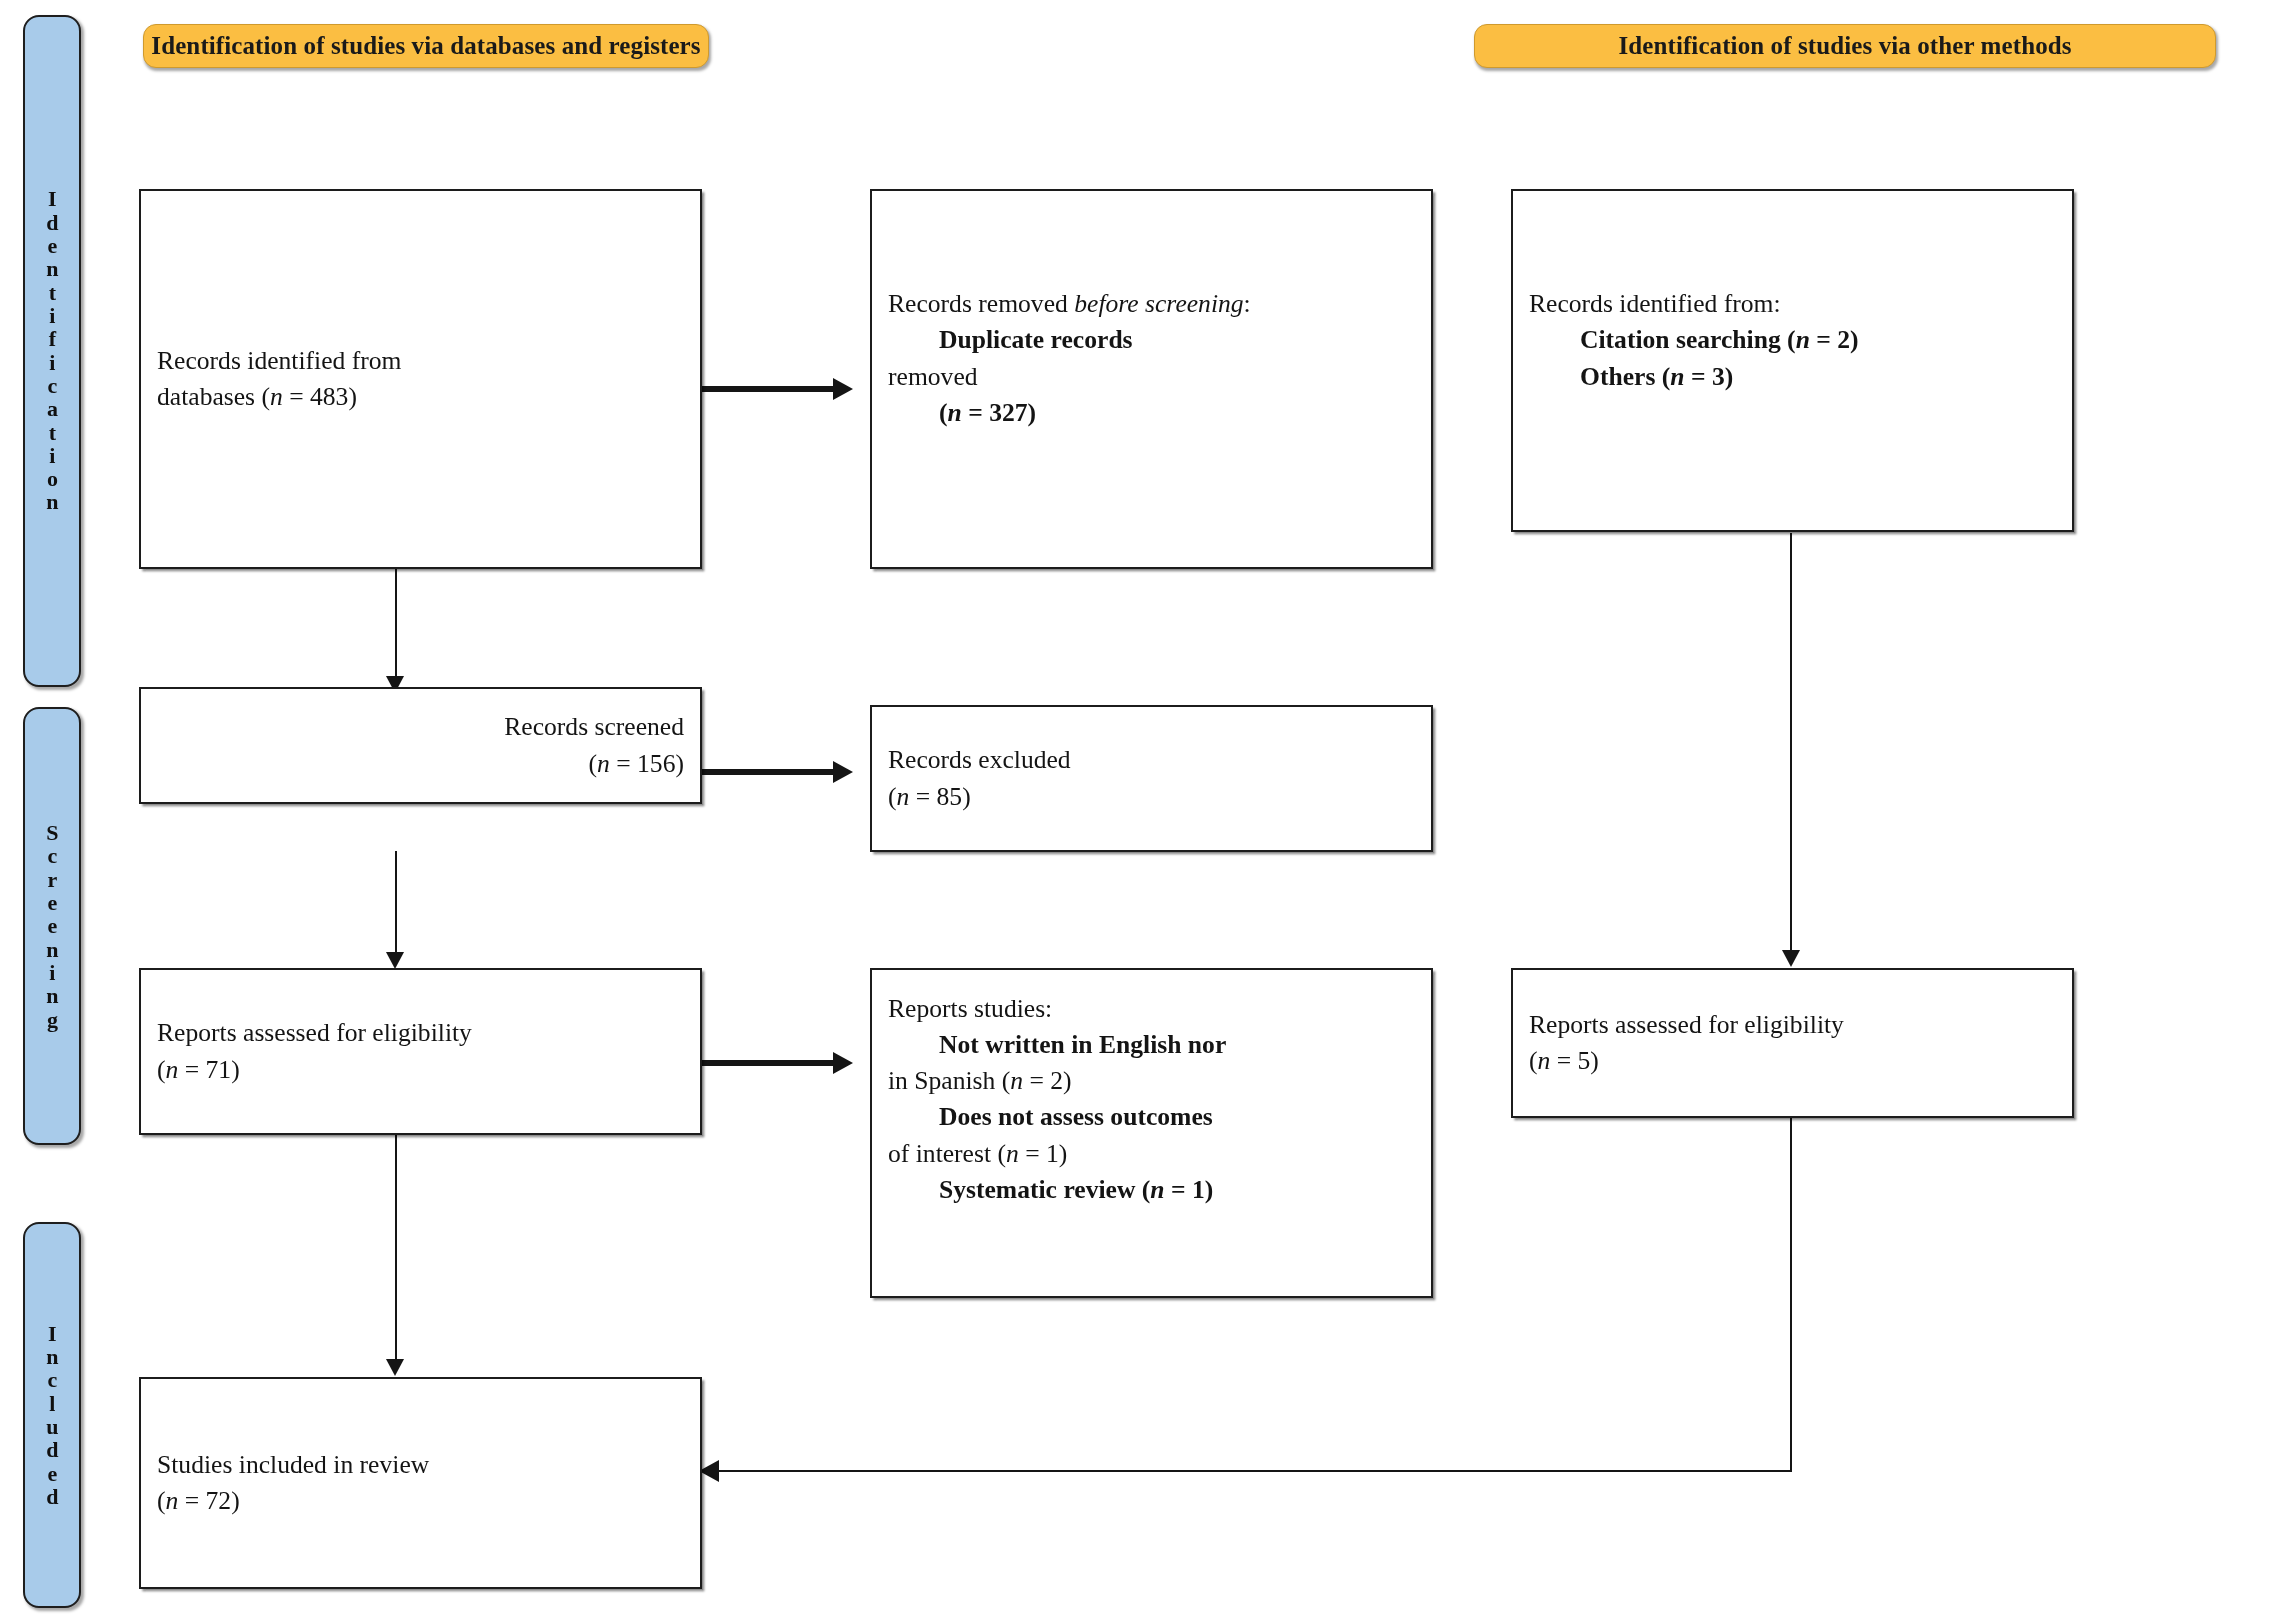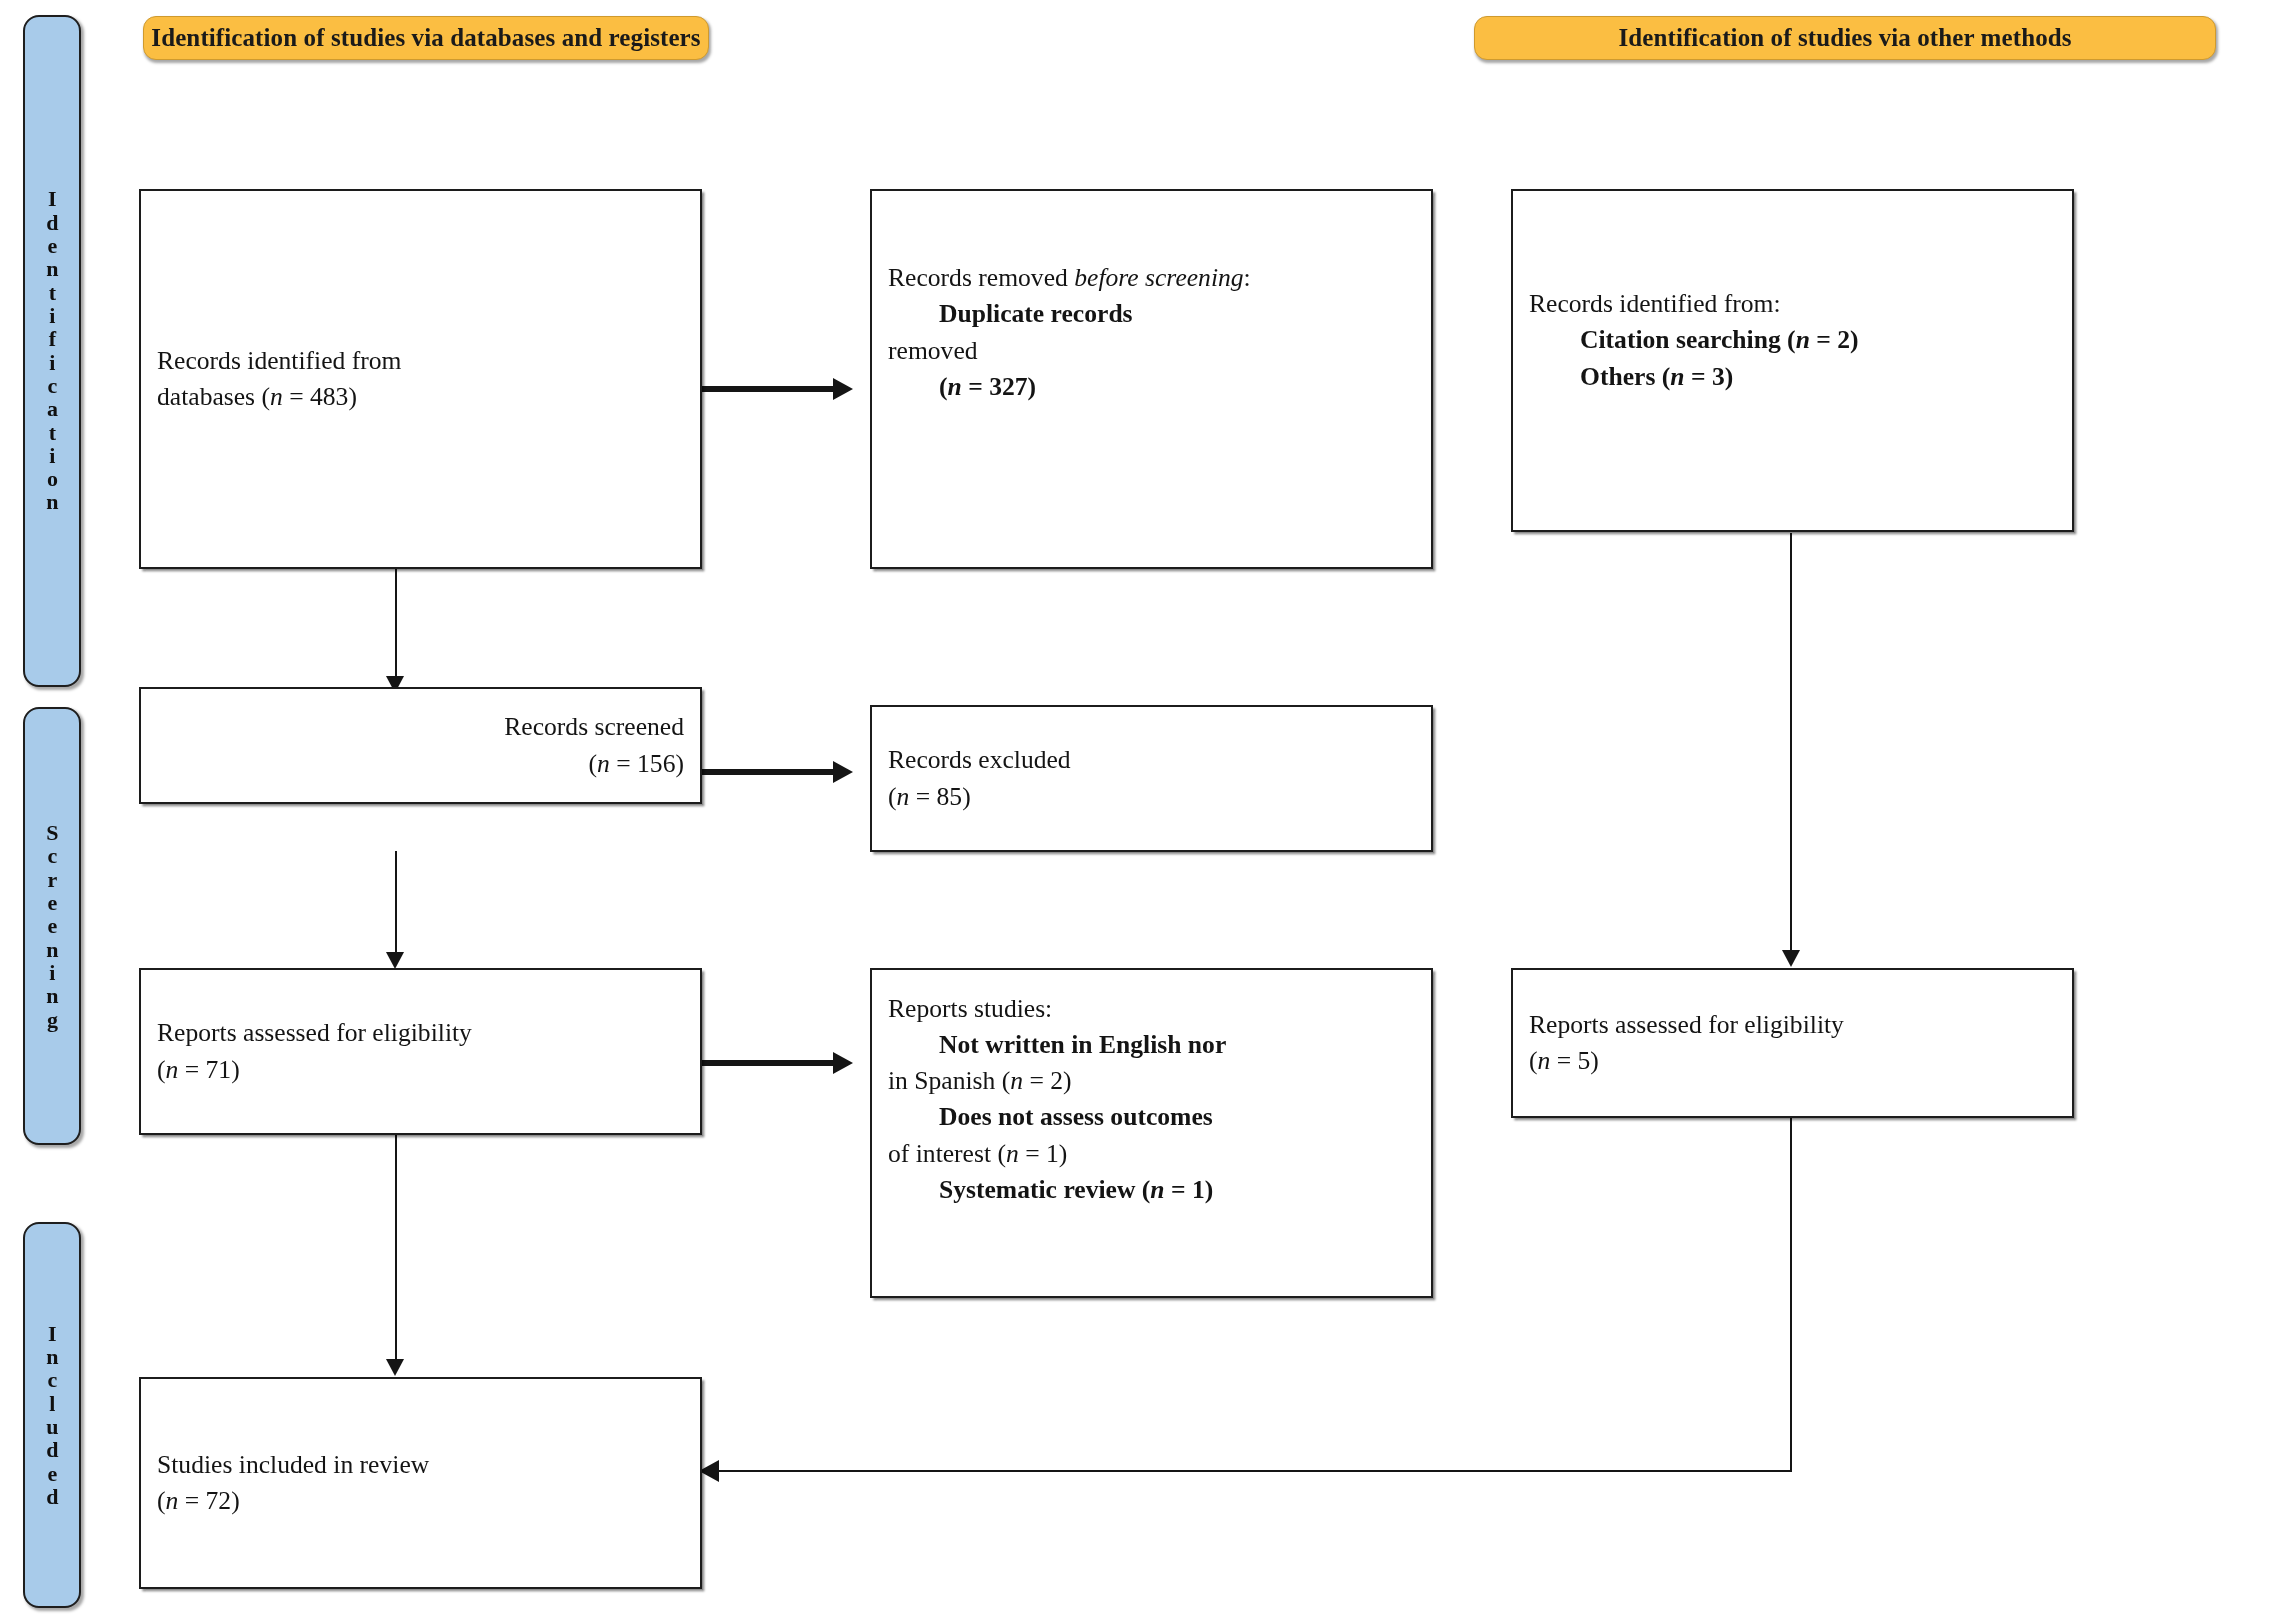--- a/index.html
+++ b/index.html
@@ -27,20 +27,21 @@
     border-radius: 13px;
     box-shadow: 1.5px 2.2px 2.9px rgba(0,0,0,0.35);
     display: flex;
     align-items: center;
     justify-content: center;
     font-weight: bold;
     font-size: 25px;
     color: #1a1a1a;
     text-align: center;
     letter-spacing: 0.1px;
+    margin-top: 8px;
   }
 
   
   .phase {
     position: absolute;
     background: #a8cbea;
     border: 2.9px solid #1e1e1e;
     border-radius: 16px;
     box-shadow: 2.2px 2.2px 2.9px rgba(0,0,0,0.35);
     display: flex;
@@ -194,21 +195,21 @@
   <div class="hline" style="left:716px; top:1470px; width:1076px;"></div>
   <div class="arrow-left" style="left:699px; top:1460px;"></div>
 
   <div class="box" style="left:139px; top:189px; width:563px; height:380px;">
     <div class="txt">
       <span class="ln">Records identified from</span>
       <span class="ln">databases (<span class="nv">n</span> = 483)</span>
     </div>
   </div>
 
-  <div class="box" style="left:870px; top:189px; width:563px; height:380px; align-items:flex-start; padding-top:69px;">
+  <div class="box" style="left:870px; top:189px; width:563px; height:380px; align-items:flex-start; padding-top:95px;">
     <div class="txt">
       <span class="ln">Records removed <span class="it">before screening</span>:</span>
       <span class="ln indent">Duplicate records</span>
       <span class="ln">removed</span>
       <span class="ln indent">(<span class="nv">n</span> = 327)</span>
     </div>
   </div>
 
   <div class="box" style="left:1511px; top:189px; width:563px; height:343px; align-items:flex-start; padding-top:95px;">
     <div class="txt">

